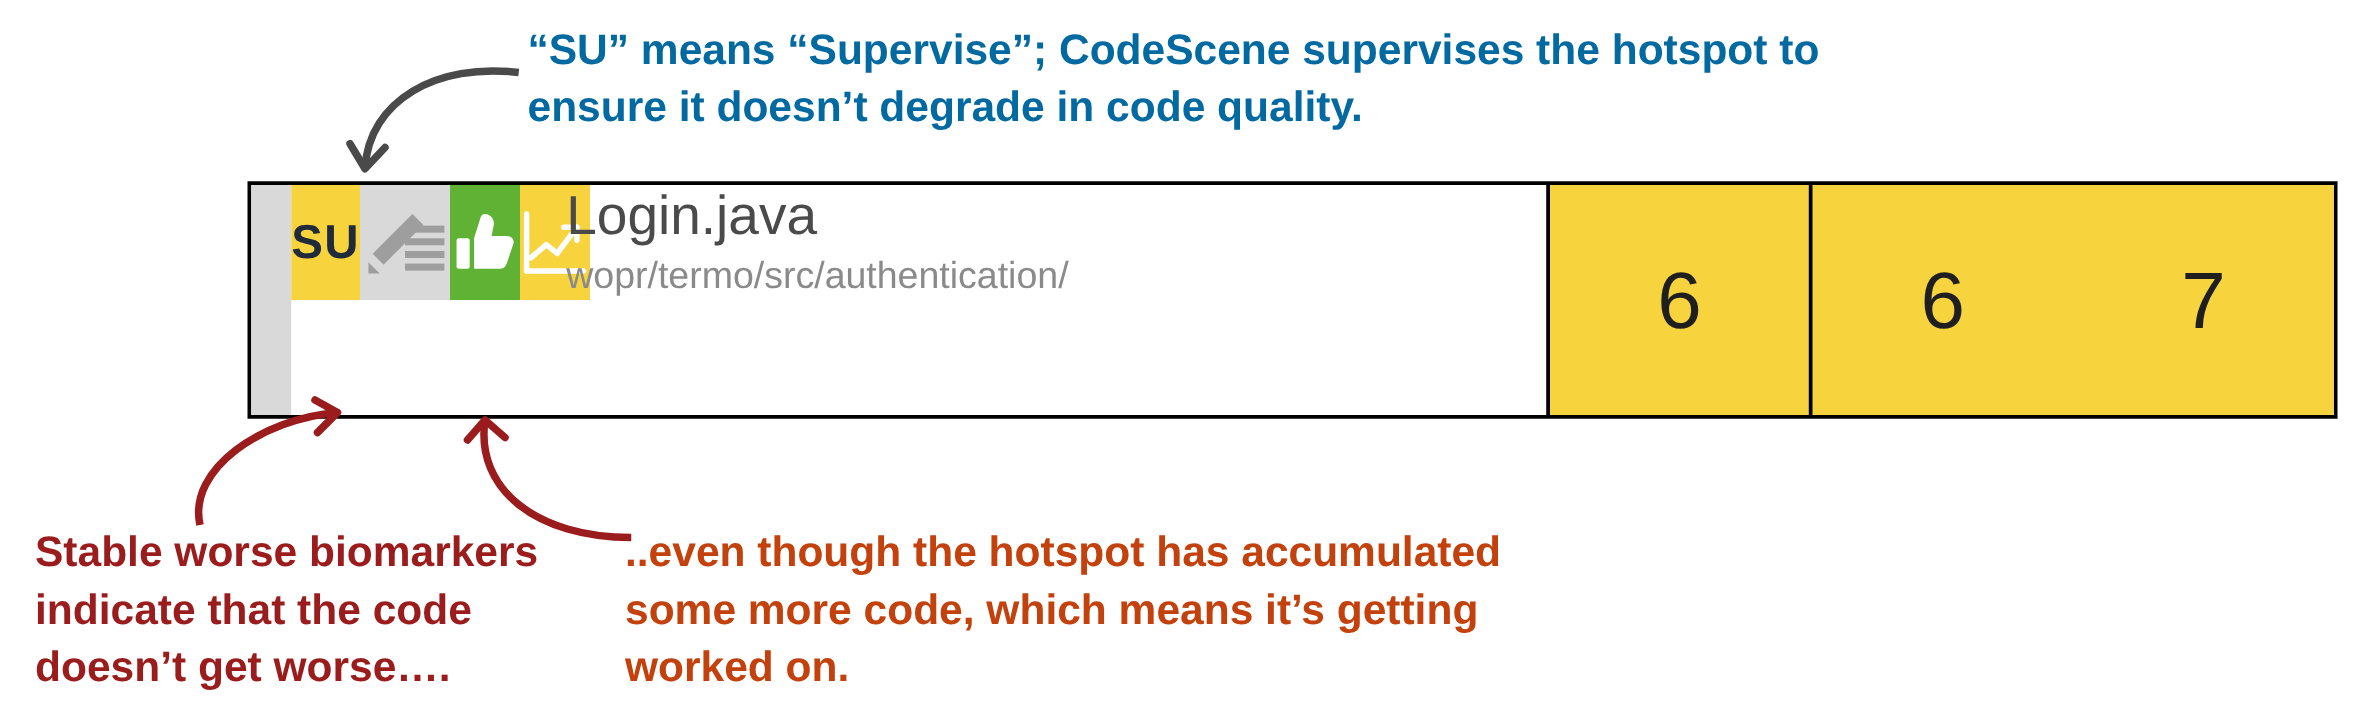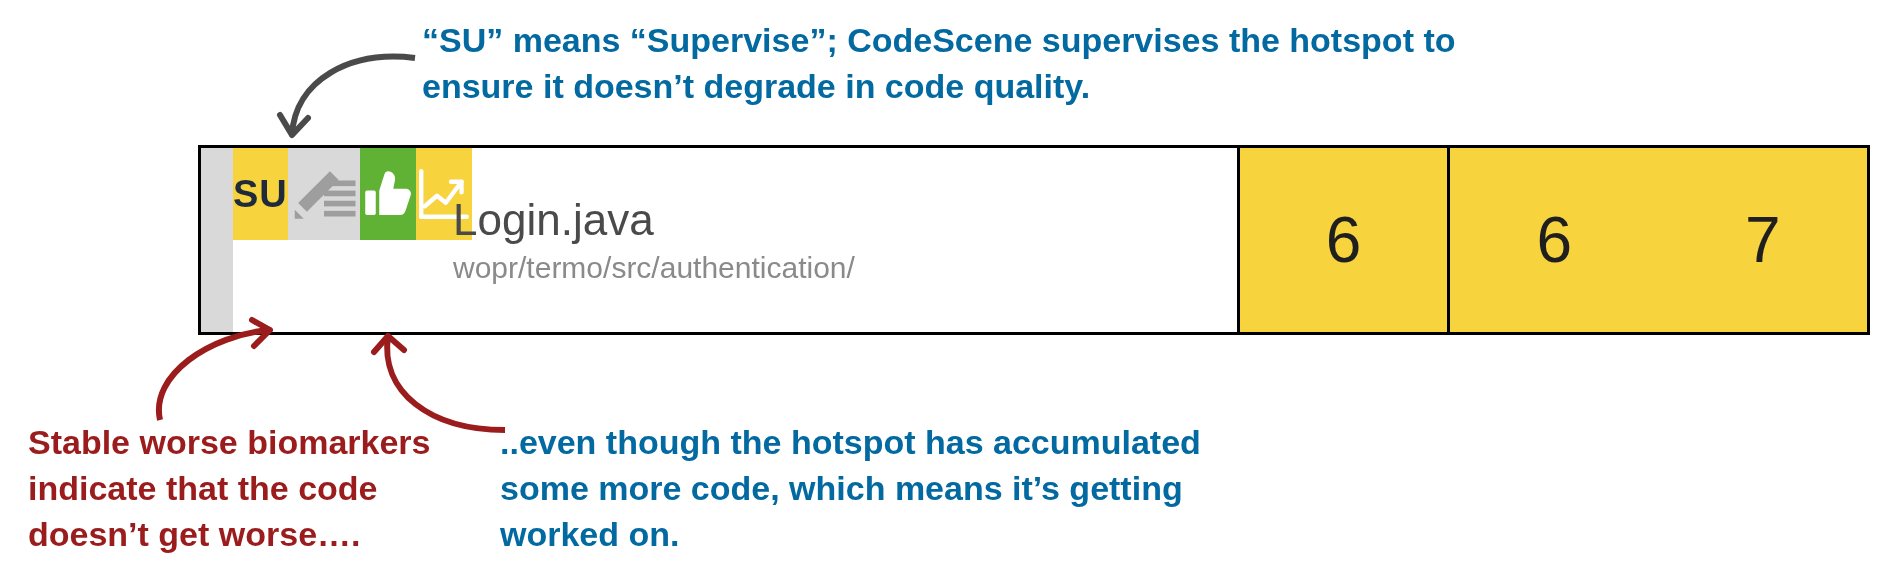--- a/index.html
+++ b/index.html
@@ -31,21 +31,21 @@
     color: #9b1c1c;
     font-size: 34px;
     font-weight: 700;
     line-height: 1.35;
     max-width: 470px;
   }
   .bottom-annotation-right {
     position: absolute;
     left: 500px;
     top: 420px;
-    color: #0369a1;
+    color: #c2410c;
     font-size: 34px;
     font-weight: 700;
     line-height: 1.35;
     max-width: 750px;
   }
 
   
   .arrow {
     position: absolute;
     overflow: visible;
@@ -81,21 +81,20 @@
   }
   .cell-su   { background: #f7d33e; font-size: 38px; letter-spacing: 1px; }
   .cell-edit { background: #d9d9d9; }
   .cell-thumb{ background: #5fb233; }
   .cell-trend{ background: #f7d33e; }
 
   .fileinfo {
     flex: 1;
     display: flex;
     flex-direction: column;
-    justify-content: center;
     padding-left: 32px;
     gap: 6px;
   }
   .filename {
     color: #4a4a4a;
     font-size: 44px;
     font-weight: 400;
   }
   .filepath {
     color: #8a8a8a;

